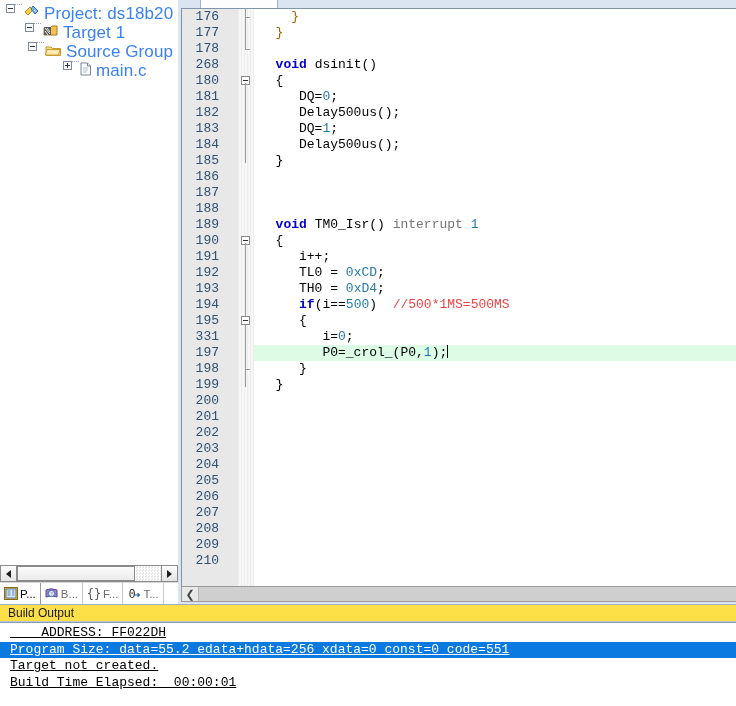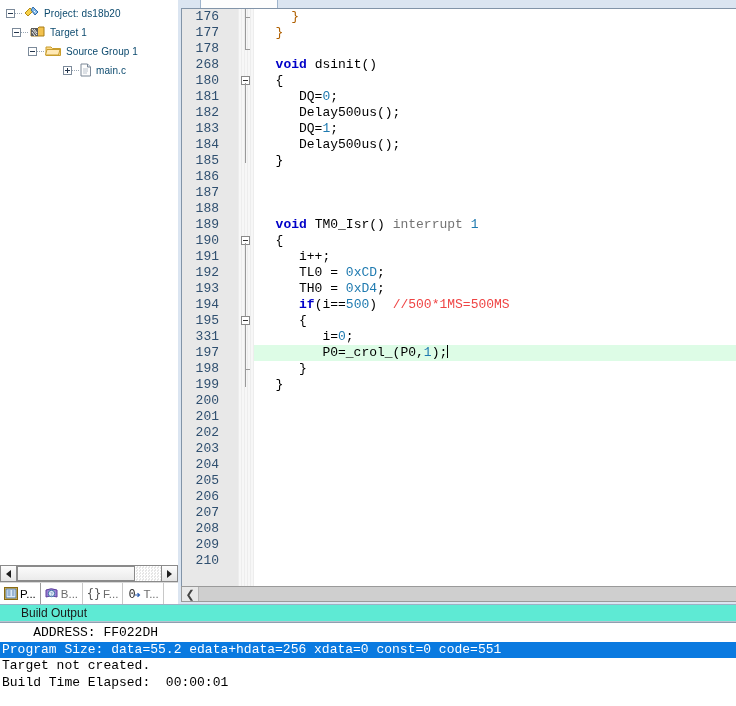--- a/index.html
+++ b/index.html
@@ -18,21 +18,21 @@
 
   
   #project-panel{
     width:178px;height:604px;
     background:#ffffff;
     display:flex;flex-direction:column;
     position:relative;
     box-sizing:border-box;
   }
   #tree{flex:1;overflow:hidden;padding:4px 0 0 0;position:relative;}
-  .tnode{display:flex;align-items:center;height:19px;white-space:nowrap;font-size:10px;color:#0c4a6e;}
+  .tnode{display:flex;align-items:flex-start;height:19px;white-space:nowrap;font-size:17px;color:#3b82f6;}
   .tnode .lbl{padding-left:4px;letter-spacing:.1px;}
   .pm{
     width:9px;height:9px;border:1px solid #7c8a9a;background:#fff;
     display:inline-block;position:relative;flex:none;box-sizing:border-box;
   }
   .pm:before{content:"";position:absolute;left:1px;top:3px;width:5px;height:1px;background:#24364d;}
   .pm.plus:after{content:"";position:absolute;left:3px;top:1px;width:1px;height:5px;background:#24364d;}
   .dots{width:8px;height:1px;flex:none;
     background:repeating-linear-gradient(to right,#9aa7b4 0 1px,transparent 1px 2px);}
   .ico{flex:none;display:inline-block;position:relative;}
@@ -128,31 +128,31 @@
     box-sizing:border-box;display:flex;align-items:center;
   }
   #edit-hscroll .chev{
     width:16px;text-align:center;font-size:11px;color:#444;flex:none;
     background:#e9e9e9;height:100%;line-height:14px;border-right:1px solid #b5b5b5;
   }
 
   
   #build{height:102px;background:#ffffff;display:flex;flex-direction:column;}
   #build-title{
-    height:18px;background:#5eead4;border-top:1px solid #9eb0c4;
+    height:18px;background:#fde047;border-top:1px solid #9eb0c4;
     border-bottom:1px solid #b9c4d0;
-    font-size:12px;color:#1a1a1a;display:flex;align-items:center;padding-left:21px;
+    font-size:12px;color:#1a1a1a;display:flex;align-items:center;padding-left:8px;
     box-sizing:border-box;
   }
   #build-body{
     flex:1;background:#fff;border-top:1px solid #8f9fb0;
     font-family:"Liberation Mono","DejaVu Sans Mono",monospace;
     font-size:13px;line-height:16.5px;padding-top:2px;box-sizing:border-box;
   }
-  .bl{white-space:pre;padding-left:2px;height:16.5px;}
+  .bl{white-space:pre;padding-left:10px;height:16.5px;text-decoration:underline;}
   .bl.sel{background:#0a7ae0;color:#fff;}
 </style>
 </head>
 <body>
 
 <div id="app">
 
   <div id="upper">
 
     <div id="project-panel">
@@ -161,21 +161,21 @@
           <div class="tnode" style="padding-left: 6px;">
             <span class="pm"></span>
             <span class="dots"></span>
             <span class="ico"><svg width="17" height="14" viewBox="0 0 17 14">
                 <polygon points="2,7 7,2 10,5 5,10" fill="#f7d14a" stroke="#b48a12" stroke-width="1"></polygon>
                 <path d="M10,1 L15,6 L12,9 L8,4 Z" fill="#7fb6e8" stroke="#2f6aa5" stroke-width="1"></path>
                 <path d="M12.5,2.5 l1.5,1.5 M11,5 l1.5,1.5" stroke="#fff" stroke-width="1"></path>
               </svg></span>
             <span class="lbl">Project: ds18b20</span>
           </div>
-          <div class="tnode" style="padding-left: 12px;">
+          <div class="tnode" style="padding-left: 25px;">
             <span class="pm"></span>
             <span class="dots"></span>
             <span class="ico"><svg width="17" height="14" viewBox="0 0 17 14">
                 <path d="M2,4 h6 l2,-2 h5 v9 h-13 z" fill="#f2c14e" stroke="#a87d16" stroke-width="1"></path>
                 <rect x="2" y="3" width="7" height="8" fill="#5b5b5b"></rect>
                 <path d="M3,4 l5,6 M5,4 l3,4 M3,7 l3,4" stroke="#fff" stroke-width="0.9"></path>
               </svg></span>
             <span class="lbl">Target 1</span>
           </div>
           <div class="tnode" style="padding-left: 28px;">

